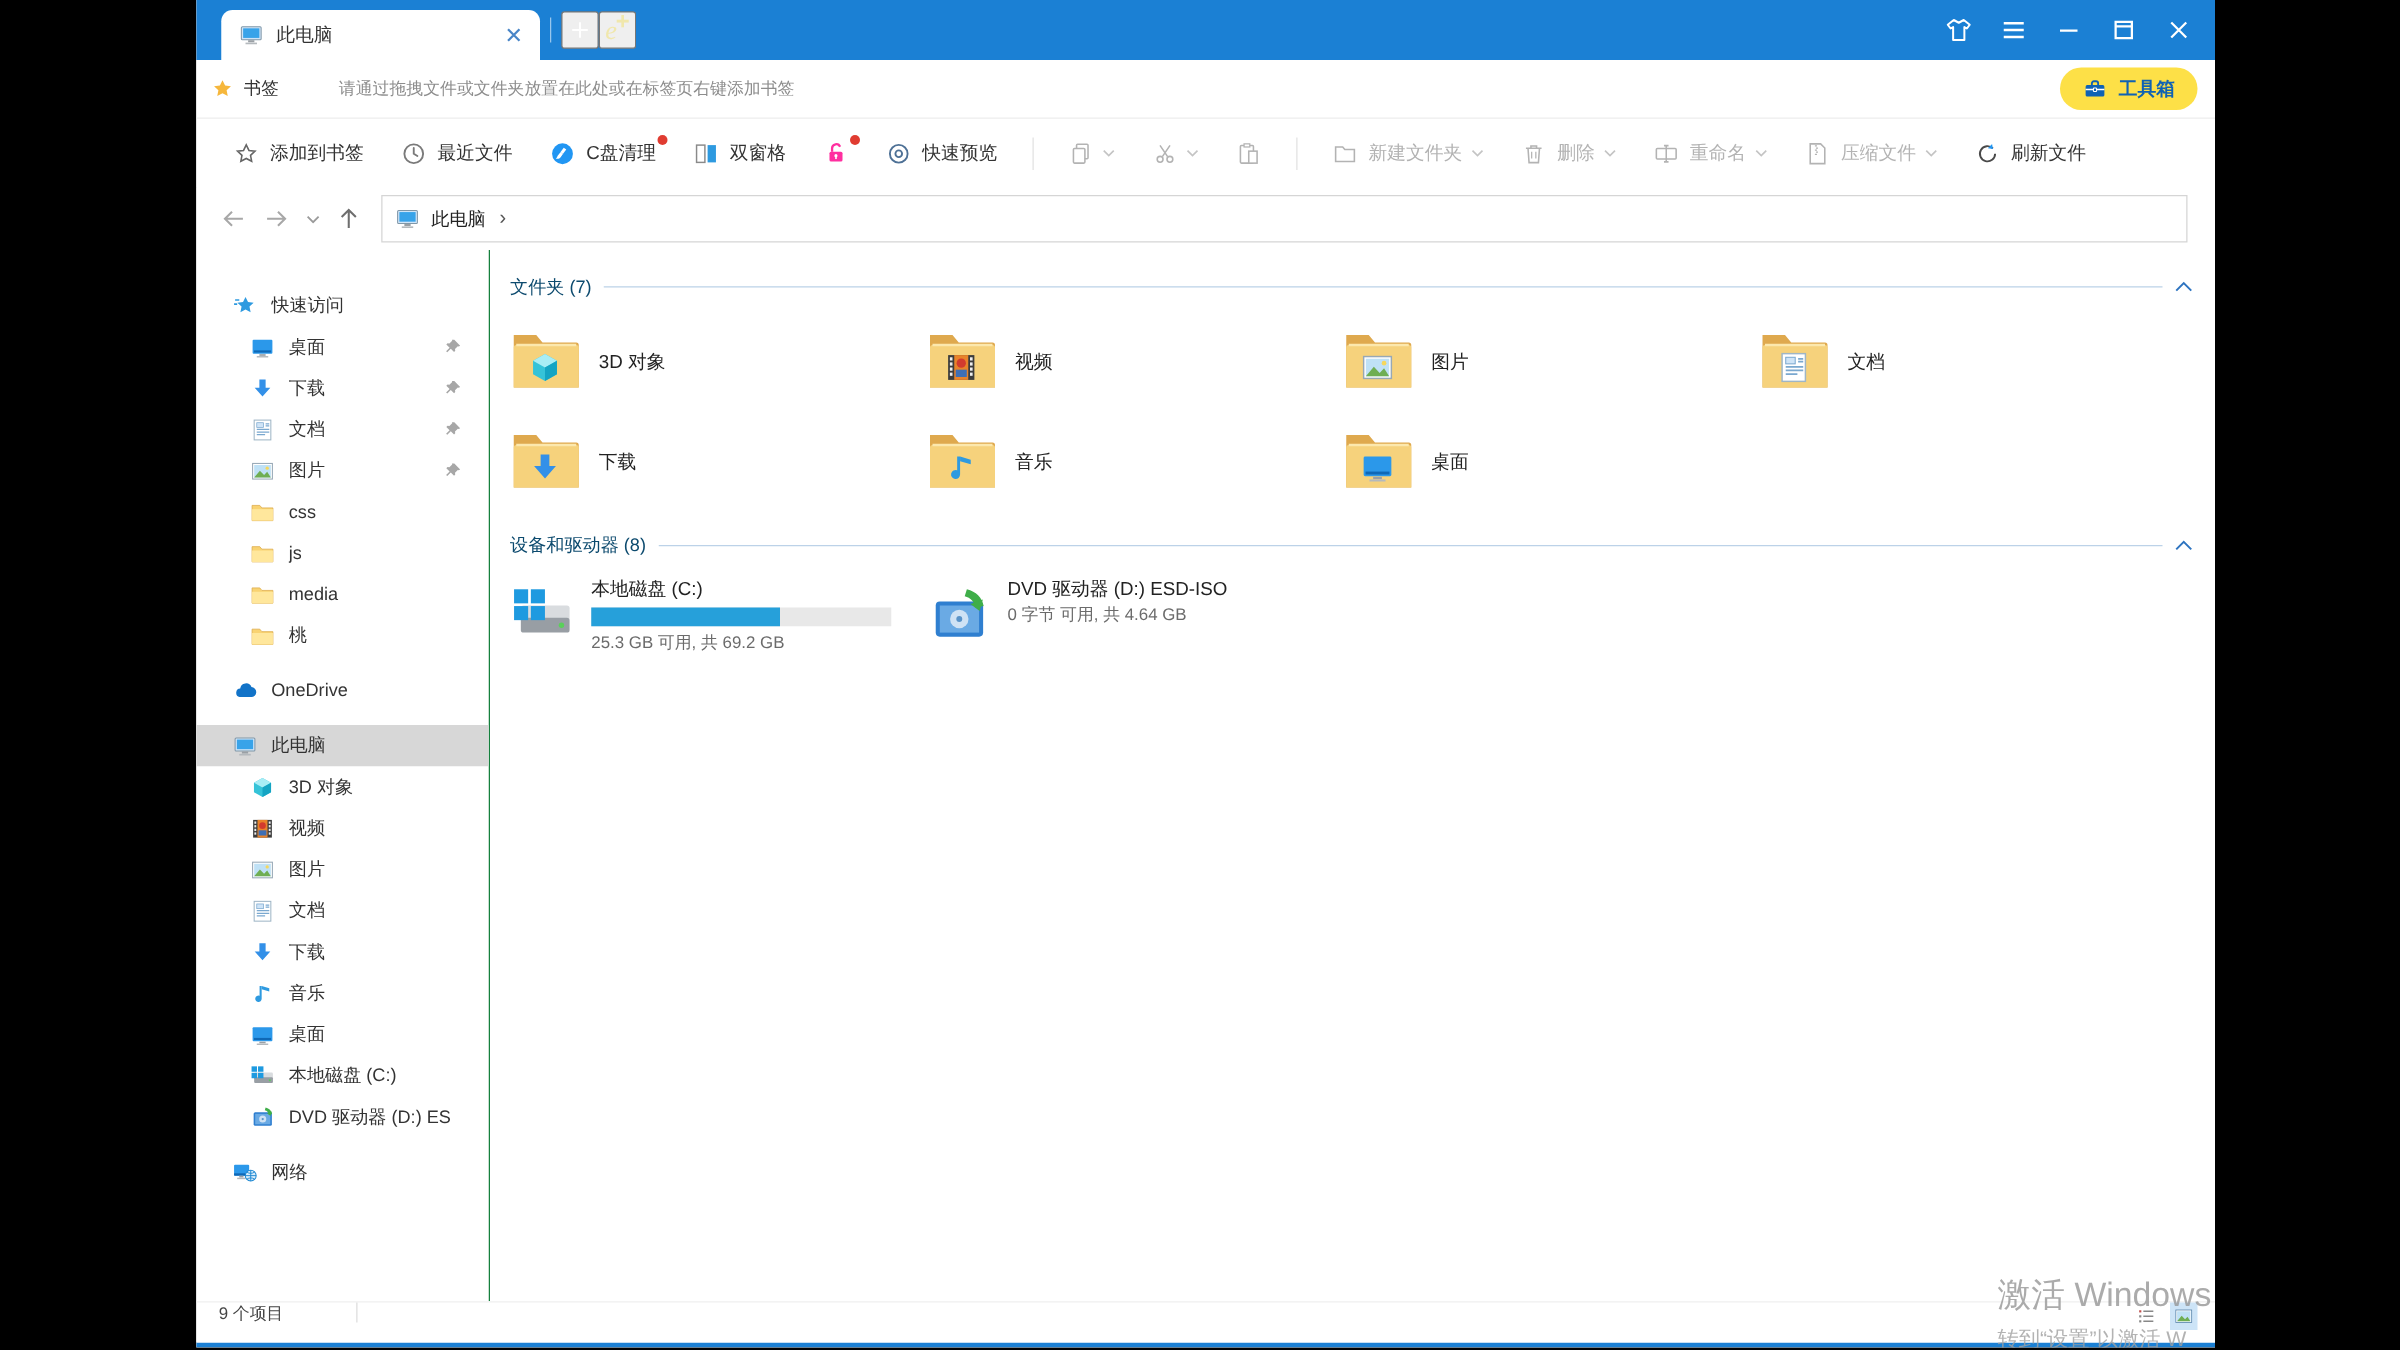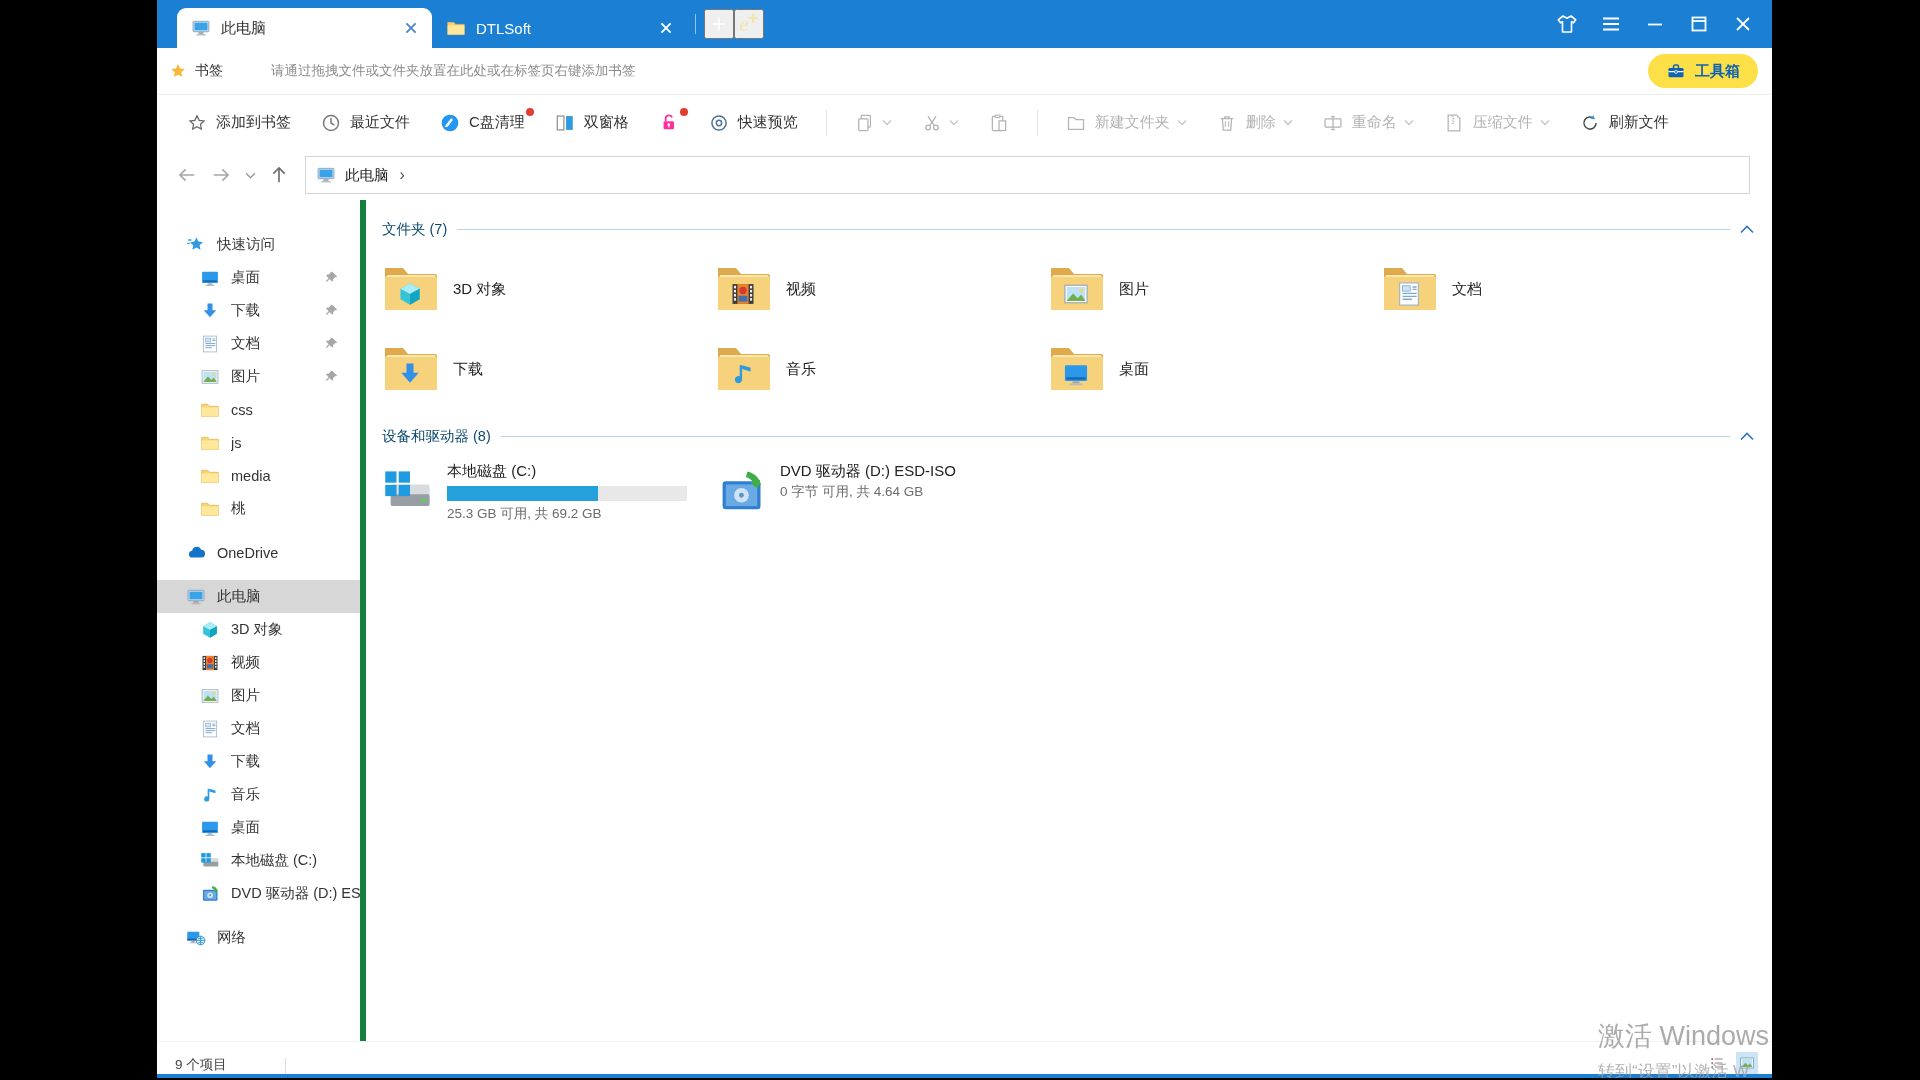--- a/index.html
+++ b/index.html
@@ -55,21 +55,21 @@
   .breadcrumb-box { flex:1; height:38px; border:1px solid #d5d5d5; display:flex; align-items:center; gap:9px;
                     padding:0 10px; margin:0 8px 0 6px; font-size:14.5px; color:#222; }
   .crumb-chevron { color:#555; font-size:16px; margin-left:2px; }
   .search-box { width:332px; height:38px; border:1px solid #dcdcdc; border-radius:19px; display:flex; align-items:center;
                 gap:8px; padding:0 14px; }
   .search-placeholder { font-size:14.5px; color:#b5b5b5; flex:1; white-space:nowrap; overflow:hidden; }
   .filter-caret { color:#8a8a8a; width:9px; height:6px; }
 
   
   .content { flex:1; display:flex; min-height:0; position:relative; background:#fff; }
-  .sidebar { width:209px; border-right:6px solid #15803d; padding-top:28px; overflow:hidden; flex-shrink:0; }
+  .sidebar { width:235px; border-right:1px solid #15803d; padding-top:28px; overflow:hidden; flex-shrink:0; }
   .side-item { height:33px; display:flex; align-items:center; padding-left:29px; font-size:14.5px; color:#333;
                position:relative; white-space:nowrap; cursor:default; }
   .side-item.lvl1 { padding-left:43px; }
   .side-item.gap { margin-top:11px; }
   .side-item.selected { background:#d7d7d7; }
   .side-item .ic { margin-right:11px; flex-shrink:0; }
   .side-label { overflow:hidden; }
   .pin { position:absolute; right:10px; width:15px; height:15px; color:#a3a3a3; }
 
   .main { flex:1; padding:20px 18px 0 16px; position:relative; overflow:hidden; }
@@ -86,21 +86,21 @@
   .device-grid { display:grid; grid-template-columns:repeat(4, 333px); margin-top:14px; }
   .device-tile { display:flex; align-items:flex-start; gap:13px; height:92px; width:320px; cursor:default; }
   .device-text { padding-top:2px; }
   .device-title { font-size:15px; color:#222; }
   .progress-track { width:240px; height:15px; background:#e8e8e8; margin:5px 0 4px; }
   .progress-fill { height:100%; background:#26a0da; }
   .device-detail { font-size:13.5px; color:#6b6b6b; margin-top:2px; }
   .device-tile .ic52 { margin-top:6px; }
 
   
-  .statusbar { height:33px; border-top:1px solid #f0f0f0; display:flex; align-items:flex-end; padding:0 14px 0 18px;
+  .statusbar { height:33px; border-top:1px solid #f0f0f0; display:flex; align-items:flex-start; padding:0 14px 0 18px;
                font-size:13.5px; color:#444; flex-shrink:0; background:#fff; position:relative; }
   .status-sep { width:1px; height:16px; background:#ddd; margin-left:58px; }
   .view-toggles { margin-left:auto; display:flex; align-items:center; gap:8px; }
   .view-btn { width:22px; height:22px; display:flex; align-items:center; justify-content:center; border:none; background:none; }
   .view-btn.selected { background:#cde4f7; }
   .bottom-line { height:4px; background:#1b80d4; flex-shrink:0; }
 
   .watermark { position:absolute; left:1441px; top:1018px; width:200px; pointer-events:none; z-index:5; white-space:nowrap; }
   .wm1 { font-size:27px; color:rgba(150,150,150,.8); }
   .wm2 { font-size:17px; color:rgba(160,160,160,.8); margin-top:6px; }
@@ -116,34 +116,20 @@
           <div class="tab active">
             <span class="ic ic20">
               <svg viewBox="0 0 24 24">
                 <rect x="2.5" y="4" width="19" height="12.5" rx="1" fill="#cfe4f7" stroke="#8097a8" stroke-width="1"></rect>
                 <rect x="4.2" y="5.6" width="15.6" height="9.2" fill="#38a3e9"></rect>
                 <rect x="9" y="17" width="6" height="2" fill="#9aa0a5"></rect>
                 <rect x="6.5" y="19.3" width="11" height="1.6" fill="#b4b9bd"></rect>
               </svg>
             </span>
             <span class="tab-label">此电脑</span>
-            <span class="ic tab-close">
-              <svg viewBox="0 0 24 24">
-                <path d="M7 7l10 10M17 7L7 17" stroke="currentColor" stroke-width="2"></path>
-              </svg>
-            </span>
-          </div>
-          <div class="tab">
-            <span class="ic ic20">
-              <svg viewBox="0 0 24 24">
-                <path d="M2 5.2h7.4l2 2.4H22v12.2H2z" fill="#f9d372" stroke="#dfae4f" stroke-width=".8"></path>
-                <path d="M2 8.8h20v11H2z" fill="#ffe79c"></path>
-              </svg>
-            </span>
-            <span class="tab-label">DTLSoft</span>
             <span class="ic tab-close">
               <svg viewBox="0 0 24 24">
                 <path d="M7 7l10 10M17 7L7 17" stroke="currentColor" stroke-width="2"></path>
               </svg>
             </span>
           </div>
         </div>
       <div class="tab-sep"></div>
       <button class="newtab-btn">
           <span class="ic ic20">

